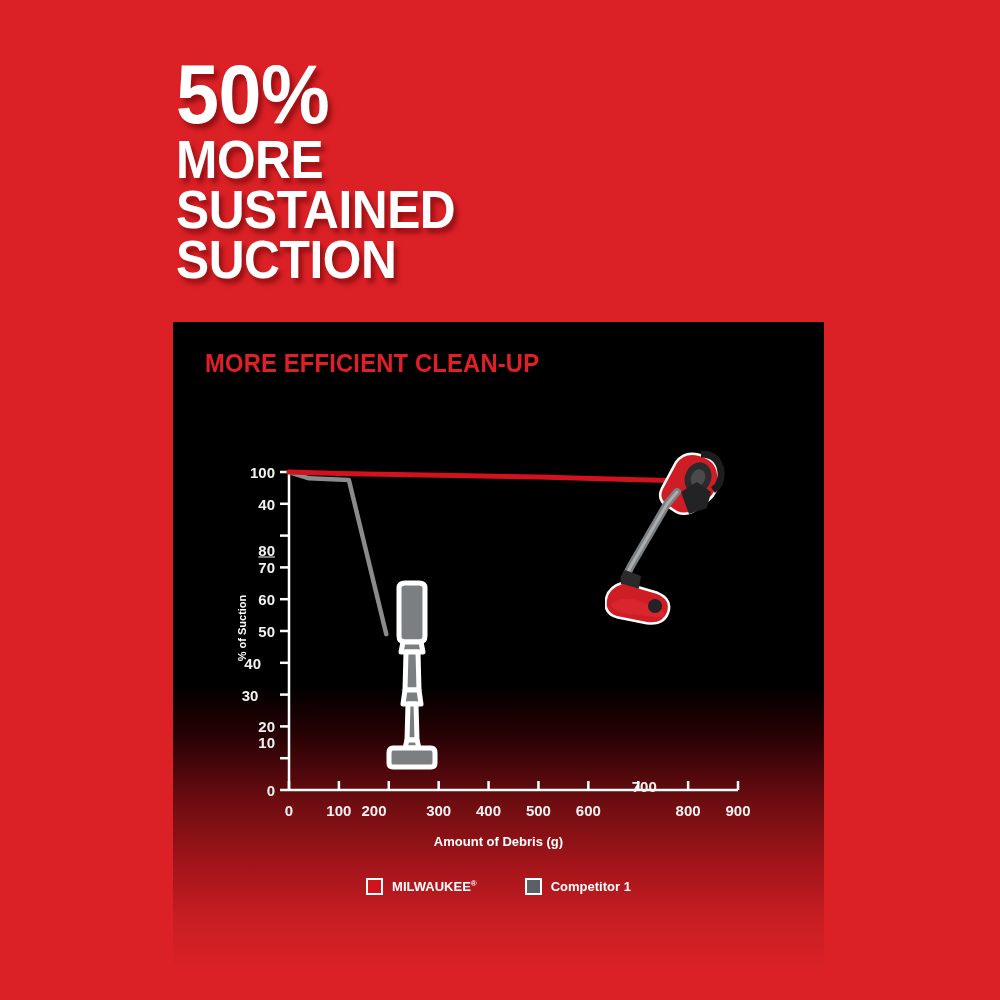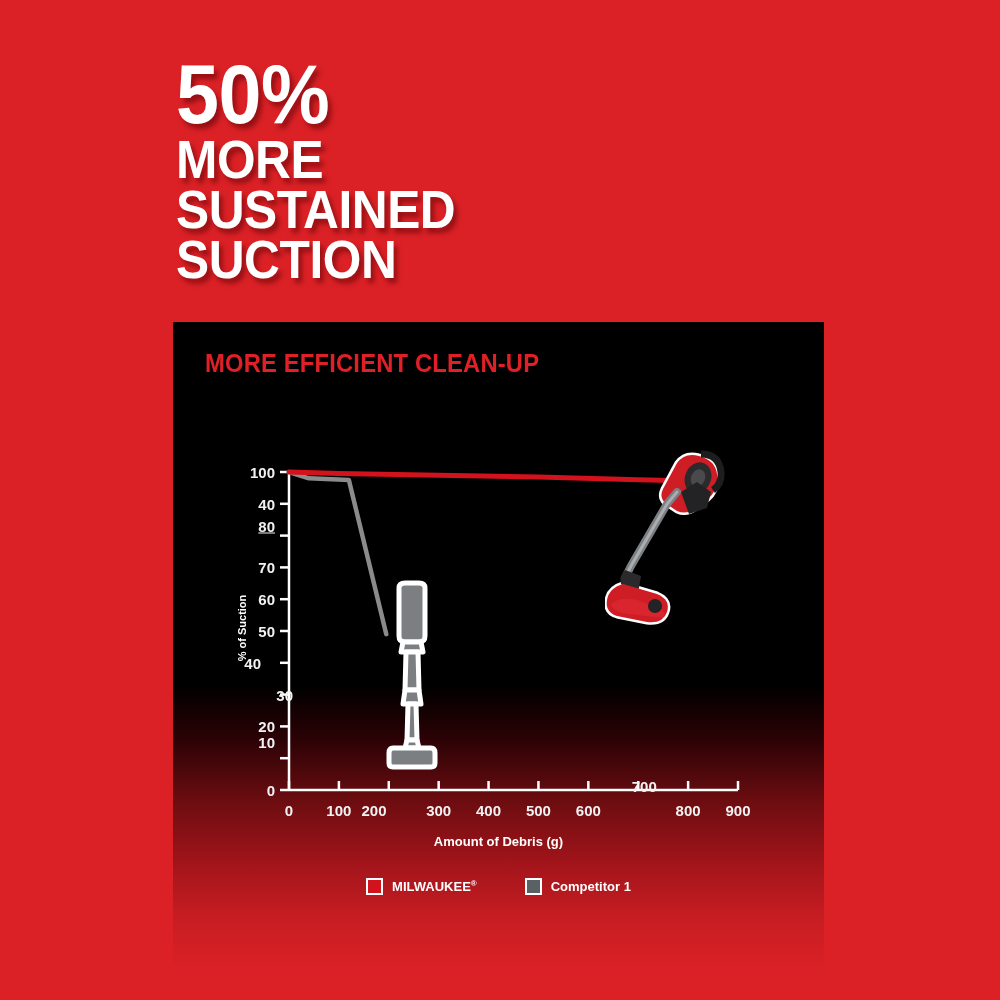--- a/index.html
+++ b/index.html
@@ -206,26 +206,26 @@
 
       <polyline id="series-competitor" fill="none" stroke-width="4.5" stroke-linejoin="round" stroke-linecap="round" points="116.00,150.00 135.96,156.36 175.87,157.95 213.28,312.18" stroke="#8b8b8b"></polyline>
 
       <polyline id="series-milwaukee" fill="none" stroke-width="5" stroke-linejoin="round" stroke-linecap="round" points="116.00,150.00 165.89,151.59 265.67,153.18 365.44,155.09 465.22,157.63 545.04,159.54" stroke="#d2121c"></polyline>
     </svg>
 
     <div id="ytick-labels">
         <div class="tick-label ytick-label" style="left: 54px; top: 468px; width: 48px;">0</div>
         <div class="tick-label ytick-label" style="left: 54px; top: 420px; width: 48px;">10</div>
         <div class="tick-label ytick-label" style="left: 54px; top: 404.4px; width: 48px;">20</div>
-        <div class="tick-label ytick-label" style="left: 72px; top: 372.6px; width: 48px;">30</div>
+        <div class="tick-label ytick-label" style="left: 53px; top: 372.6px; width: 48px; text-align: center;">30</div>
         <div class="tick-label ytick-label" style="left: 40px; top: 340.8px; width: 48px;">40</div>
         <div class="tick-label ytick-label" style="left: 54px; top: 309px; width: 48px;">50</div>
         <div class="tick-label ytick-label" style="left: 54px; top: 277.2px; width: 48px;">60</div>
         <div class="tick-label ytick-label" style="left: 54px; top: 245.4px; width: 48px;">70</div>
-        <div class="tick-label ytick-label" style="left: 54px; top: 204px; width: 48px; text-decoration: underline;">80</div>
+        <div class="tick-label ytick-label" style="left: 54px; top: 228px; width: 48px; text-decoration: underline;">80</div>
         <div class="tick-label ytick-label" style="left: 54px; top: 181.8px; width: 48px;">40</div>
         <div class="tick-label ytick-label" style="left: 54px; top: 150px; width: 48px;">100</div>
       </div>
     <div id="xtick-labels">
         <div class="tick-label xtick-label" style="left: 116px; top: 480px;">0</div>
         <div class="tick-label xtick-label" style="left: 165.889px; top: 480px;">100</div>
         <div class="tick-label xtick-label" style="left: 201px; top: 480px;">200</div>
         <div class="tick-label xtick-label" style="left: 265.667px; top: 480px;">300</div>
         <div class="tick-label xtick-label" style="left: 315.556px; top: 480px;">400</div>
         <div class="tick-label xtick-label" style="left: 365.444px; top: 480px;">500</div>

